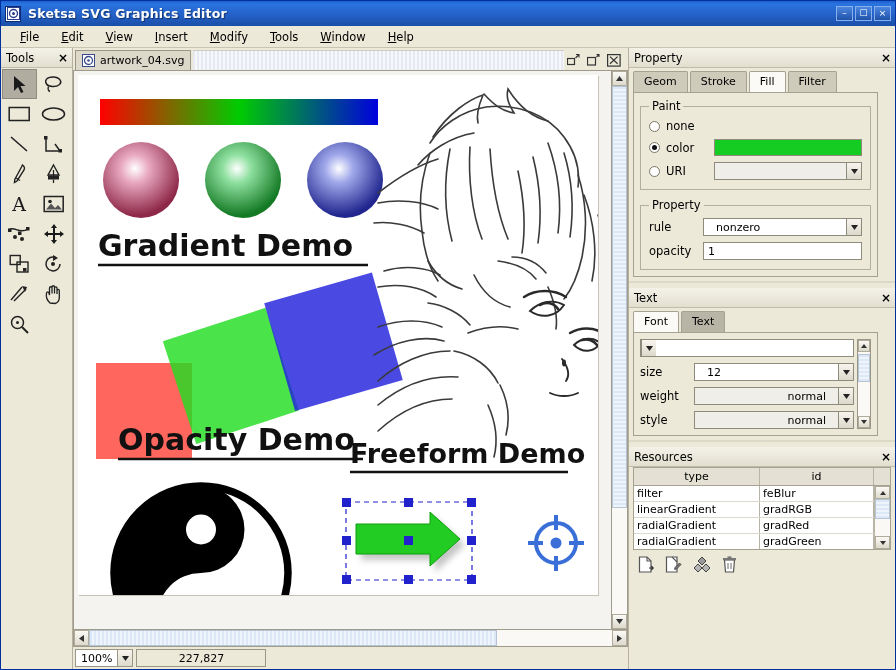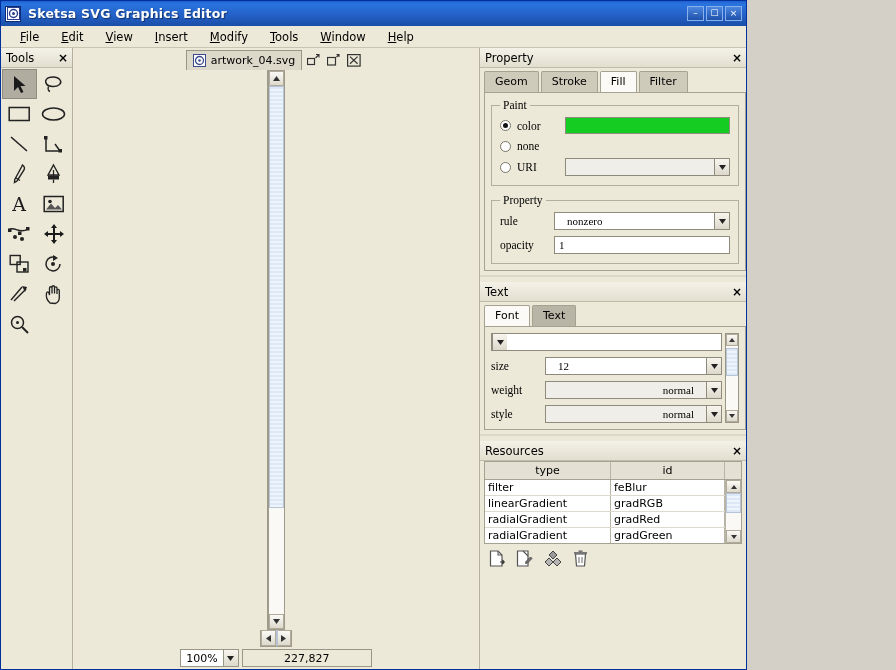--- a/index.html
+++ b/index.html
@@ -3,21 +3,21 @@
 <meta charset="utf-8">
 <style>
   * { box-sizing: border-box; }
   html, body { margin:0; padding:0; }
   body {
     width:896px; height:670px; overflow:hidden;
     font-family:"DejaVu Sans", sans-serif;
     font-size:11px; color:#000;
     background:#d4d0c8;
   }
-  .app { width:747px; height:670px; position:relative; display:flex; flex-direction:column;
+  .app { width:896px; height:670px; position:relative; display:flex; flex-direction:column;
          background:#ece9d8; border:1px solid #00309c; }
 
   
   .titlebar {
     height:25px; flex:0 0 25px;
     background:linear-gradient(180deg,#1f5fd0 0%,#2a74e0 12%,#2461c8 55%,#1a4ea8 100%);
     display:flex; align-items:center; padding:0 2px 0 4px; color:#fff;
   }
   .title-icon {
     width:16px; height:16px; background:#fff; border:1px solid #0a2a72;
@@ -56,21 +56,21 @@
   .tool-grid { display:grid; grid-template-columns:1fr 1fr; background:#ece9d8; padding:1px;
                align-content:start; }
   .tool {
     height:30px; display:flex; align-items:center; justify-content:center; cursor:pointer;
   }
   .tool.active { background:#b0aca0; border:1px solid #8f8b80; }
   .tool svg { display:block; }
 
   
   .center { flex:1; display:flex; flex-direction:column; min-width:0; background:#ece9d8;
-            border-right:1px solid #b5b0a0;align-items:center; }
+            border-right:1px solid #b5b0a0; }
   .doc-tabbar {
     height:22px; flex:0 0 22px; display:flex; align-items:center;
     background:#ece9d8; padding:2px 2px 0 2px;
   }
   .doc-tab {
     display:flex; align-items:center; gap:5px; height:20px; padding:0 6px;
     background:#dcd8ca; border:1px solid #9a9686; border-bottom:none; font-size:11px;
   }
   .doc-tab .tabicon { width:13px; height:13px; border:1px solid #3b4a8c; background:#fff;
                       display:flex; align-items:center; justify-content:center; }
@@ -120,21 +120,21 @@
   
   .right { width:266px; flex:0 0 266px; display:flex; flex-direction:column; background:#ece9d8; }
   .dock { display:flex; flex-direction:column; border-bottom:2px solid #ddd9c8; }
 
   .tabrow { display:flex; gap:2px; padding:3px 4px 0 4px; background:#ece9d8; }
   .tabbtn { padding:3px 10px 4px 10px; font-size:11px; background:#cfcbbb;
             border:1px solid #a6a292; border-bottom:none; cursor:pointer;
             border-radius:2px 2px 0 0; }
   .tabbtn.active { background:#fbfaf6; font-weight:normal; }
   .tabbtn.selected-dark { background:#b9b5a6; }
-  .tab-content { border:1px solid #a6a292; background:#ece9d8; margin:0 0 4px 4px; padding:6px;font-family:Liberation Serif, serif; }
+  .tab-content { border:1px solid #a6a292; background:#ece9d8; margin:0 17px 4px 4px; padding:6px; }
 
   fieldset.grp { border:1px solid #b3afa0; margin:0 0 8px 0; padding:6px 8px 9px 8px; }
   fieldset.grp:last-child { margin-bottom:0; }
   fieldset.grp legend { font-size:11.5px; padding:0 3px; }
   .row { display:flex; align-items:center; gap:6px; margin-bottom:6px; }
   .row:last-child { margin-bottom:0; }
   .radio { width:11px; height:11px; border:1px solid #7b7768; border-radius:50%;
            background:#fff; display:inline-flex; align-items:center; justify-content:center;
            flex:0 0 11px; cursor:pointer; }
   .radio.on::after { content:""; width:5px; height:5px; border-radius:50%; background:#111; }
@@ -568,27 +568,27 @@
         <div class="tabrow">
           <div class="tabbtn">Geom</div>
           <div class="tabbtn">Stroke</div>
           <div class="tabbtn active">Fill</div>
           <div class="tabbtn">Filter</div>
         </div>
         <div class="tab-content">
           <fieldset class="grp">
             <legend>Paint</legend>
             <div class="row">
+              <span class="radio"></span>
+              <span class="rlabel">none</span>
+            </div>
+            <div class="row">
               <span class="radio on"></span>
               <span class="rlabel">color</span>
               <span class="swatch" id="fill-swatch" style="background: rgb(21, 204, 34);"></span>
-            </div>
-            <div class="row">
-              <span class="radio"></span>
-              <span class="rlabel">none</span>
             </div>
             <div class="row">
               <span class="radio"></span>
               <span class="rlabel">URI</span>
               <span class="combo grey">
                 <span class="txt"></span>
                 <span class="btn">
                   <svg width="7" height="5" viewBox="0 0 7 5">
                       <path d="M0 0 L7 0 L3.5 5 Z" fill="#222"></path>
                     </svg>

